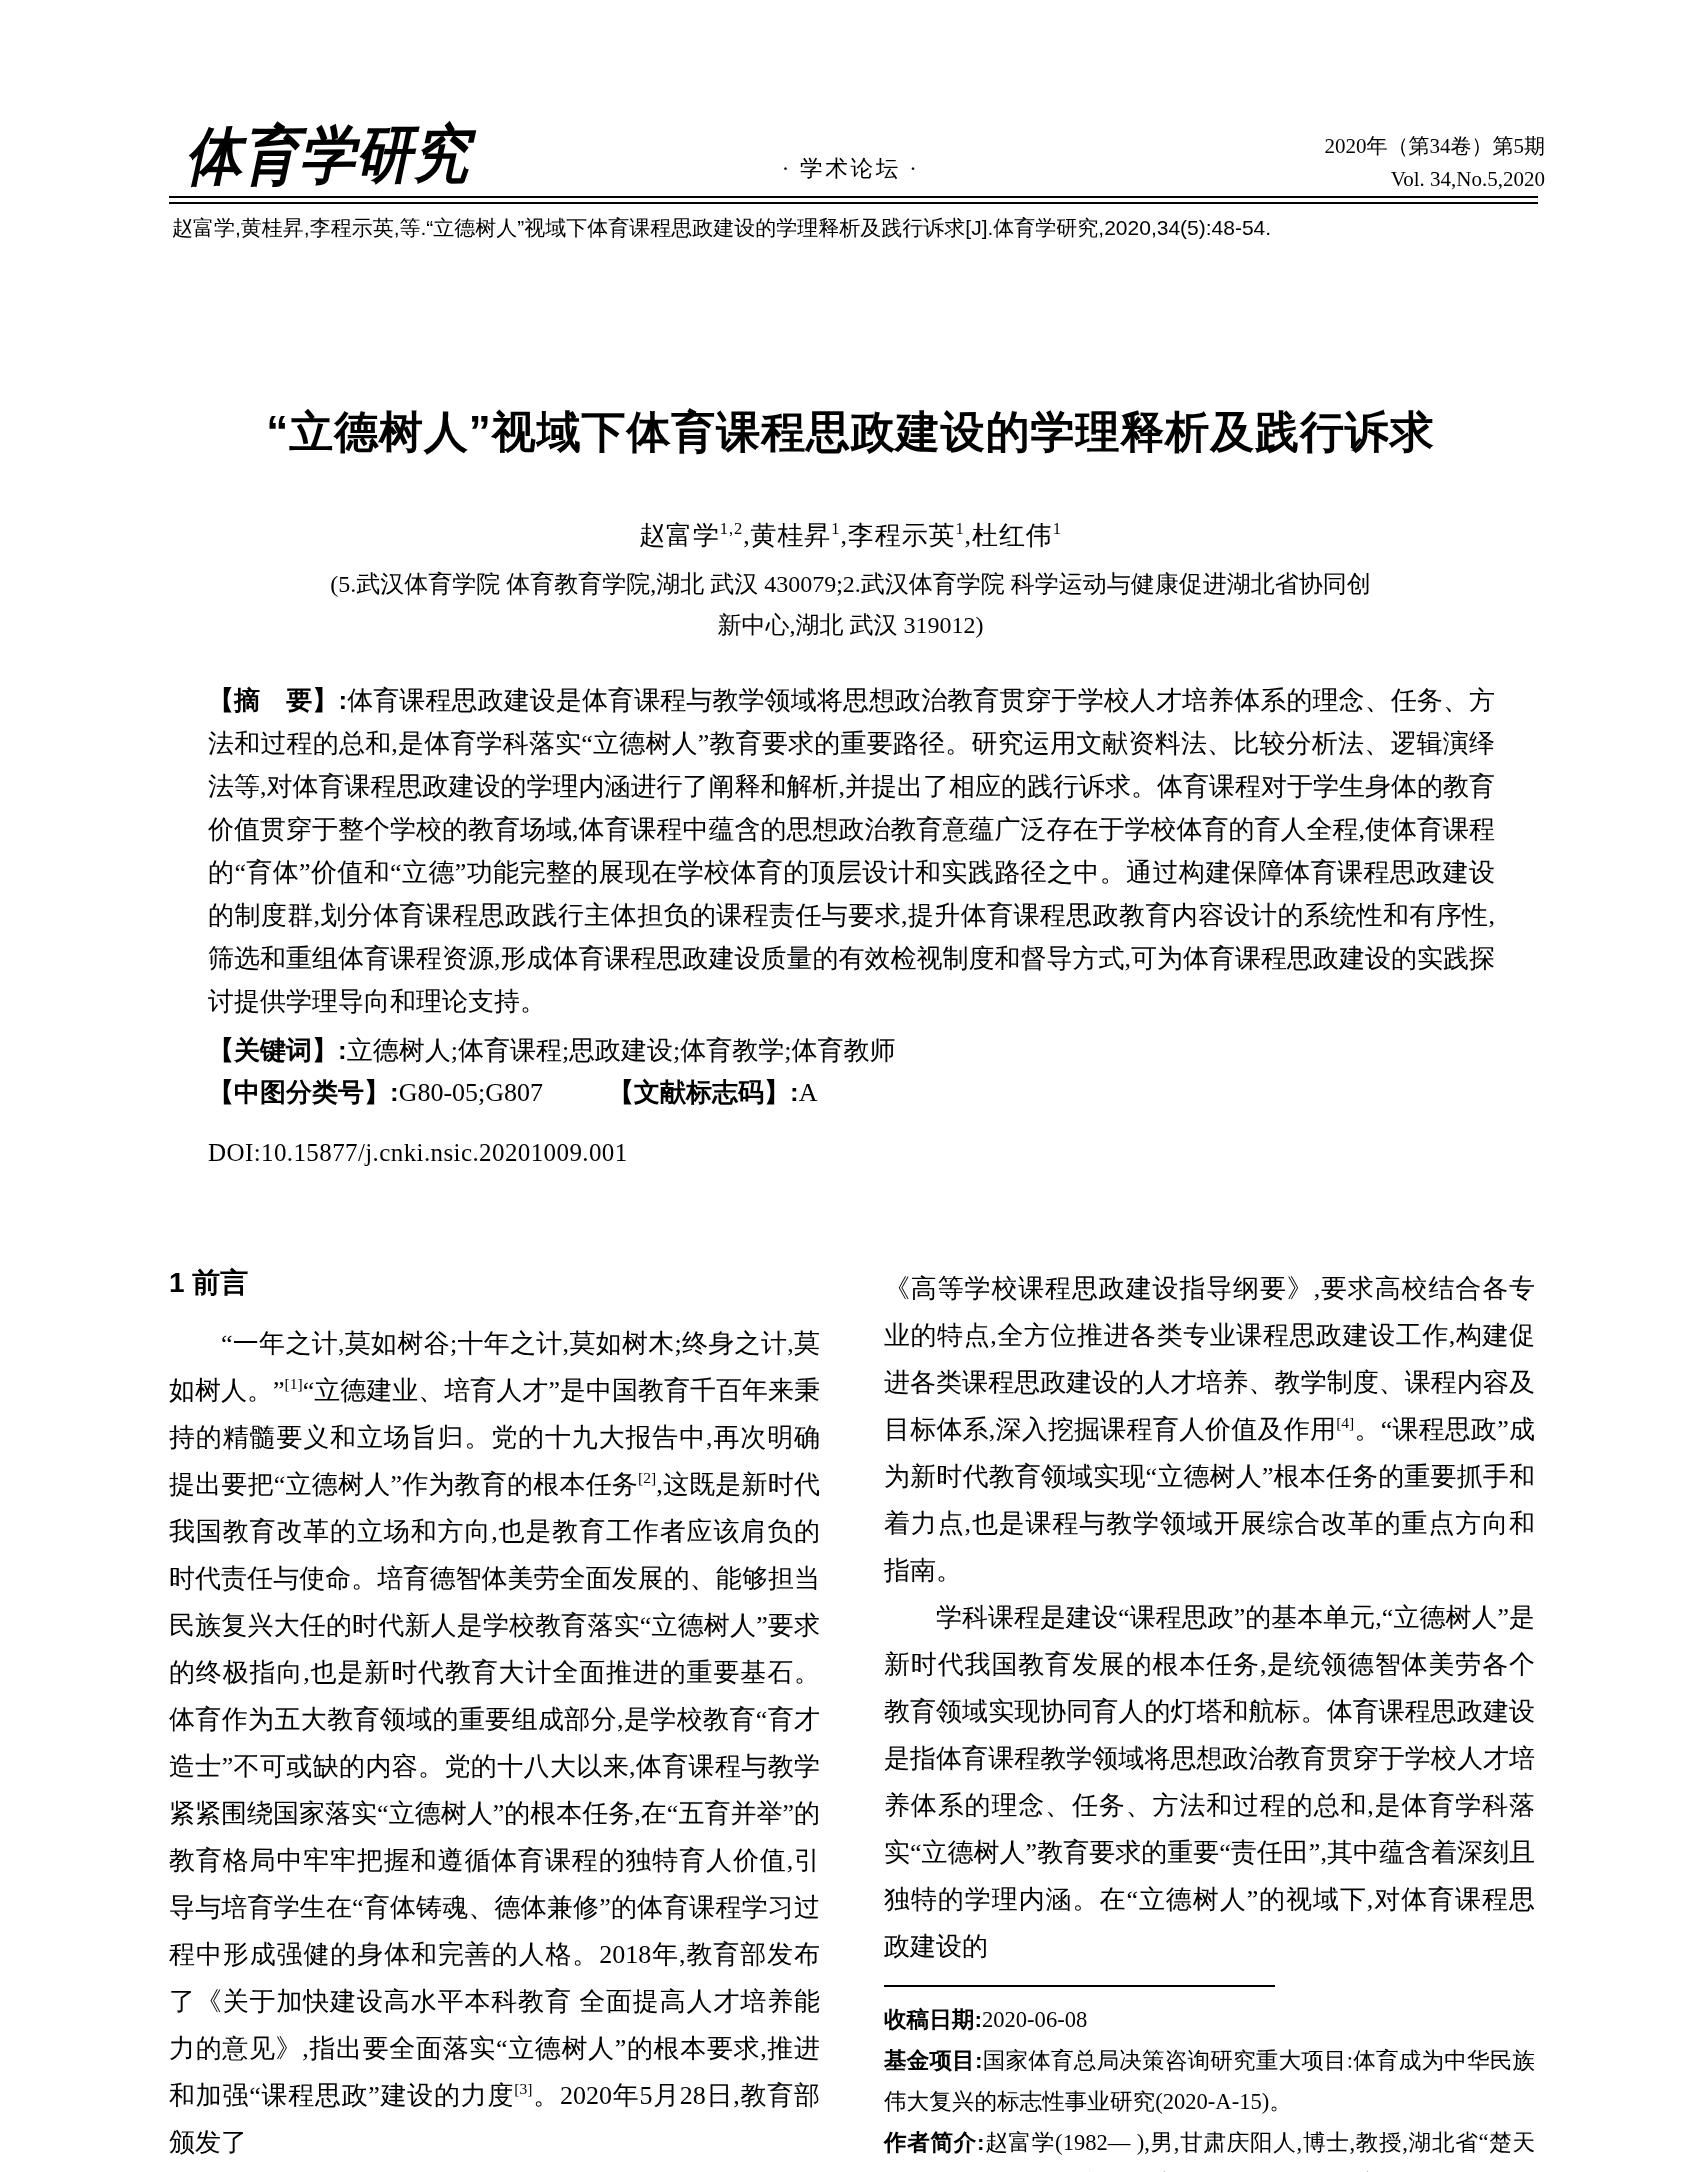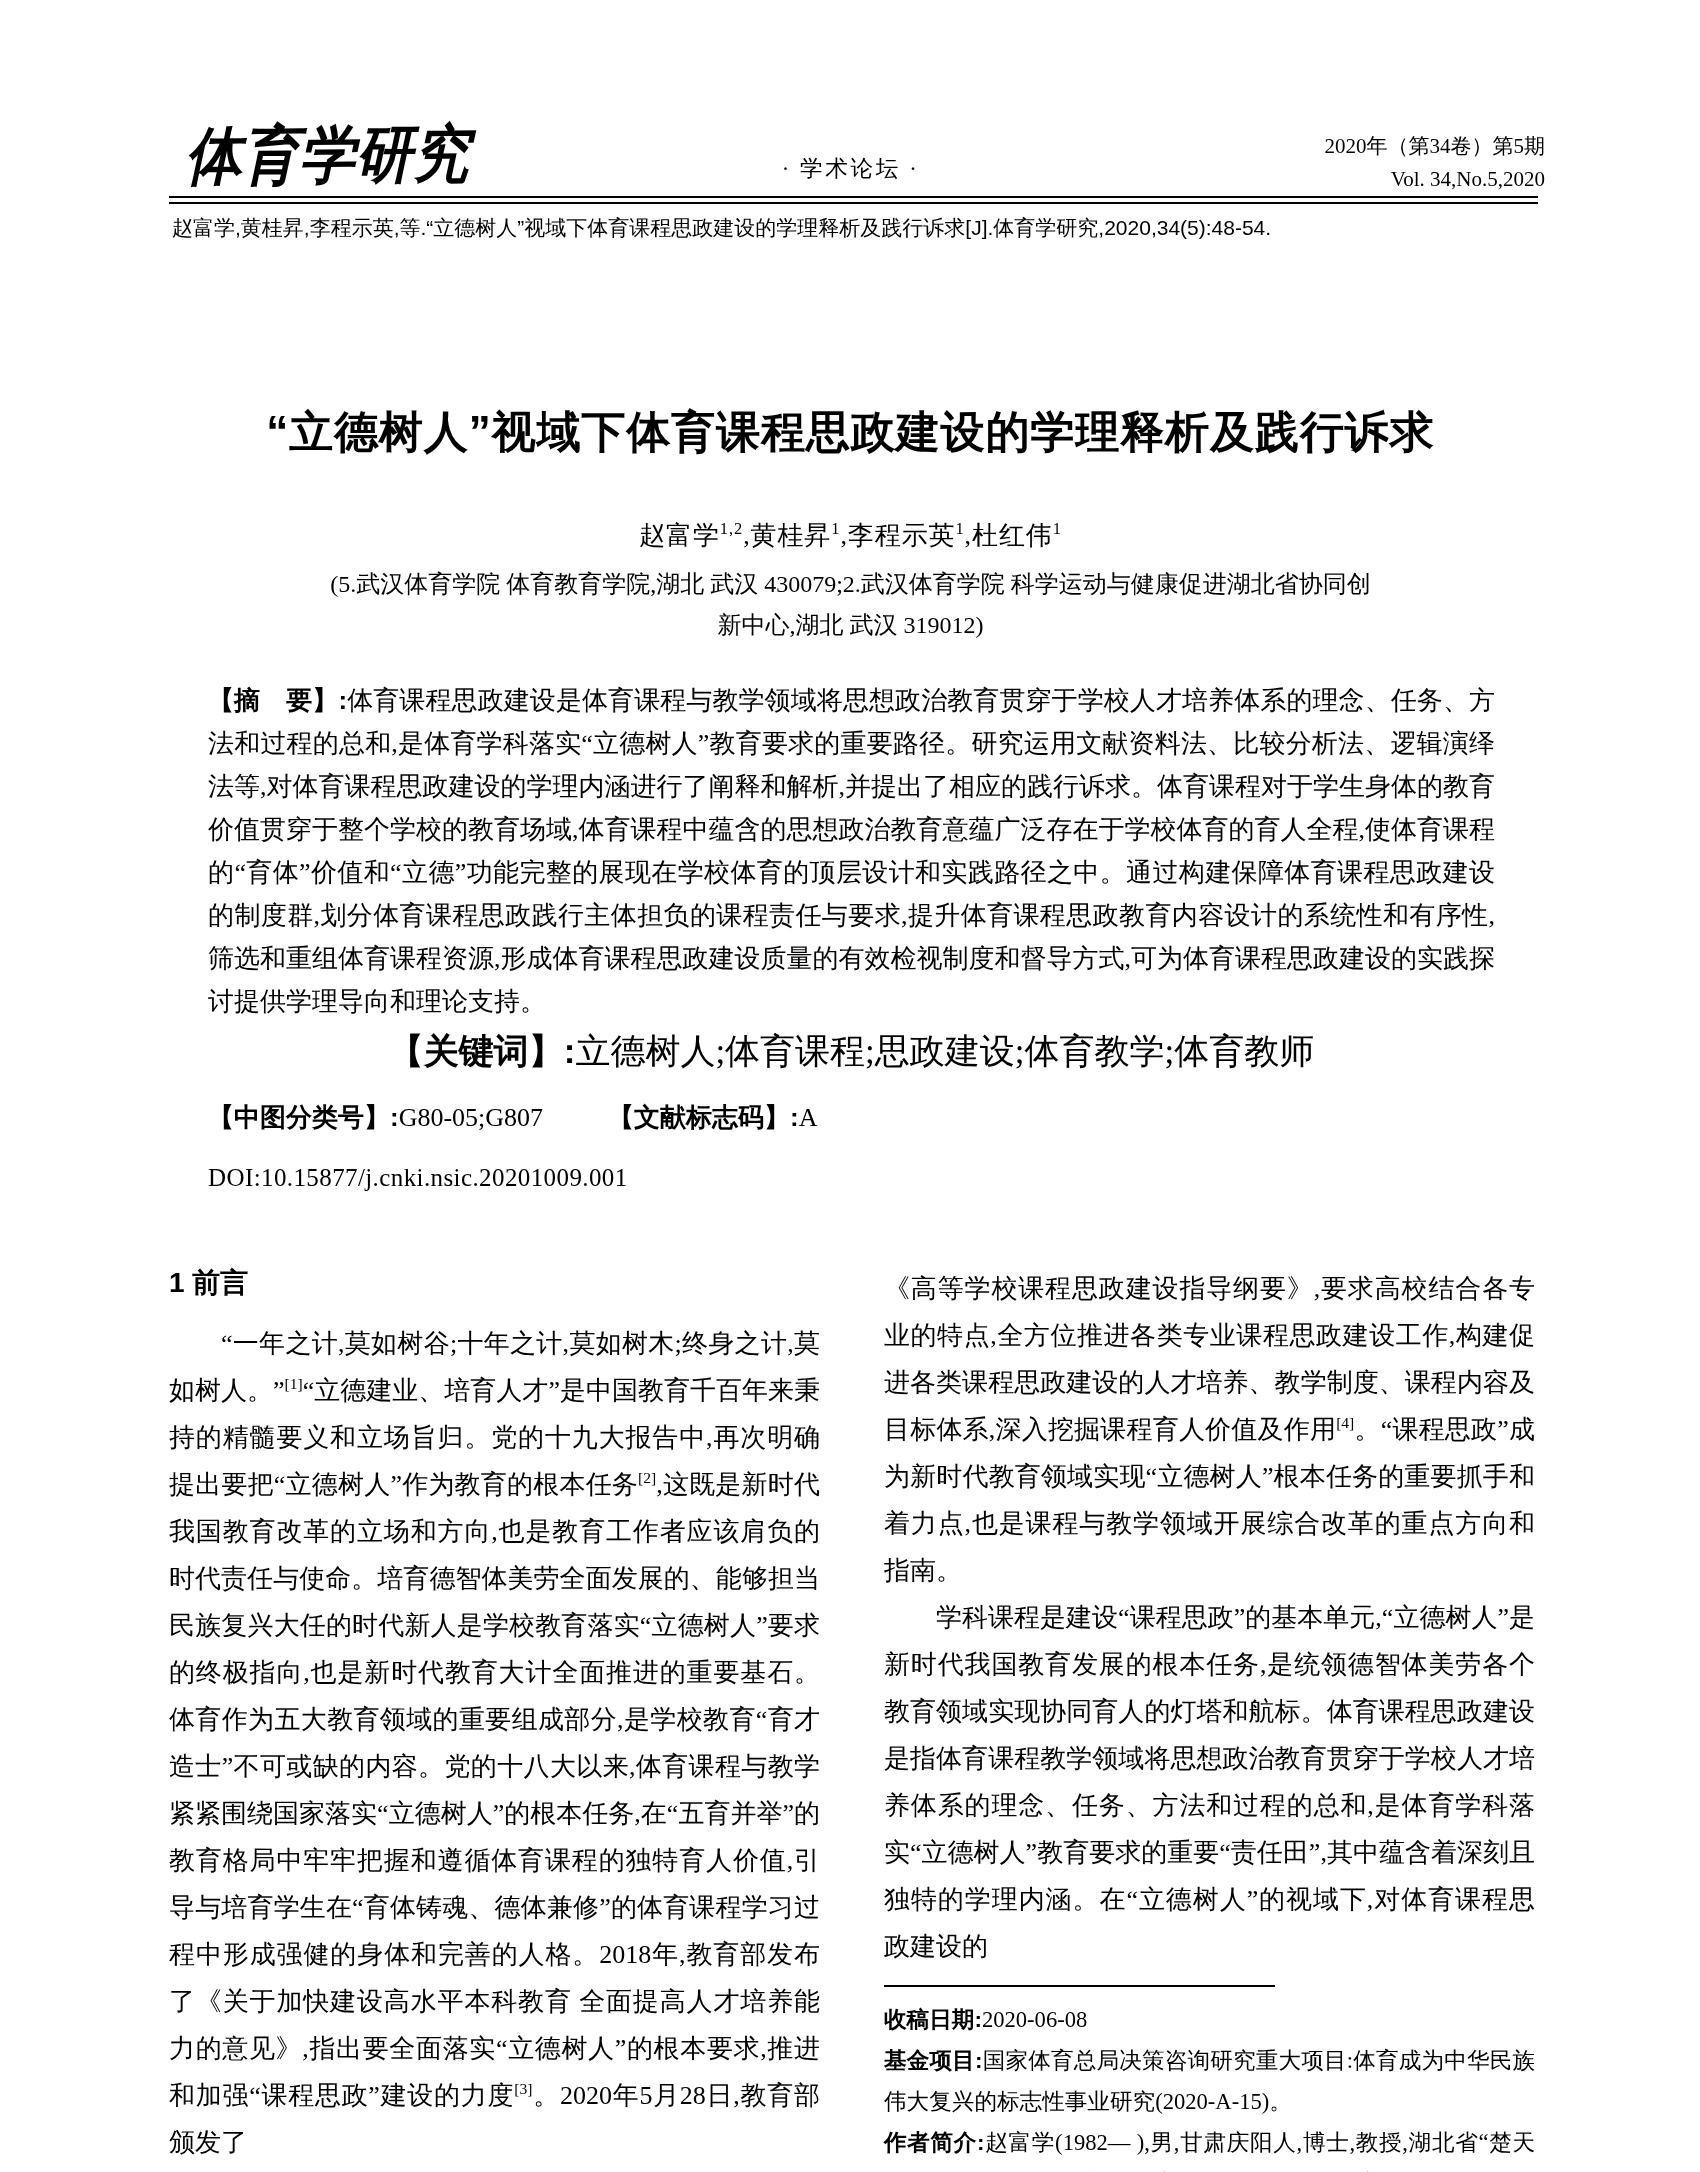--- a/index.html
+++ b/index.html
@@ -61,24 +61,24 @@
     position:absolute;left:208px;top:679px;width:1287px;
   }
   .abstract{
     font-size:26px;line-height:43px;text-align:justify;margin:0;
   }
   .fm-label{
     font-family:"Liberation Sans","DejaVu Sans",sans-serif;
     font-weight:bold;
   }
   .keywords{
-    font-size:35px;line-height:43px;margin:6px 0 0 0;text-align:center;
+    font-size:26px;line-height:43px;margin:6px 0 0 0;
   }
   .class-row{
-    display:flex;margin-top:24px;font-size:26px;line-height:40px;white-space:nowrap;
+    display:flex;margin-top:0;font-size:26px;line-height:40px;white-space:nowrap;
   }
   .class-item{margin-right:65px;}
   .class-item:last-child{margin-right:0;}
   .doi{
     margin-top:20px;font-size:25px;line-height:40px;letter-spacing:0.4px;
   }
   
   .columns{
     position:absolute;left:169px;top:1217px;width:1366px;
     display:flex;gap:64px;margin-top:48px;

